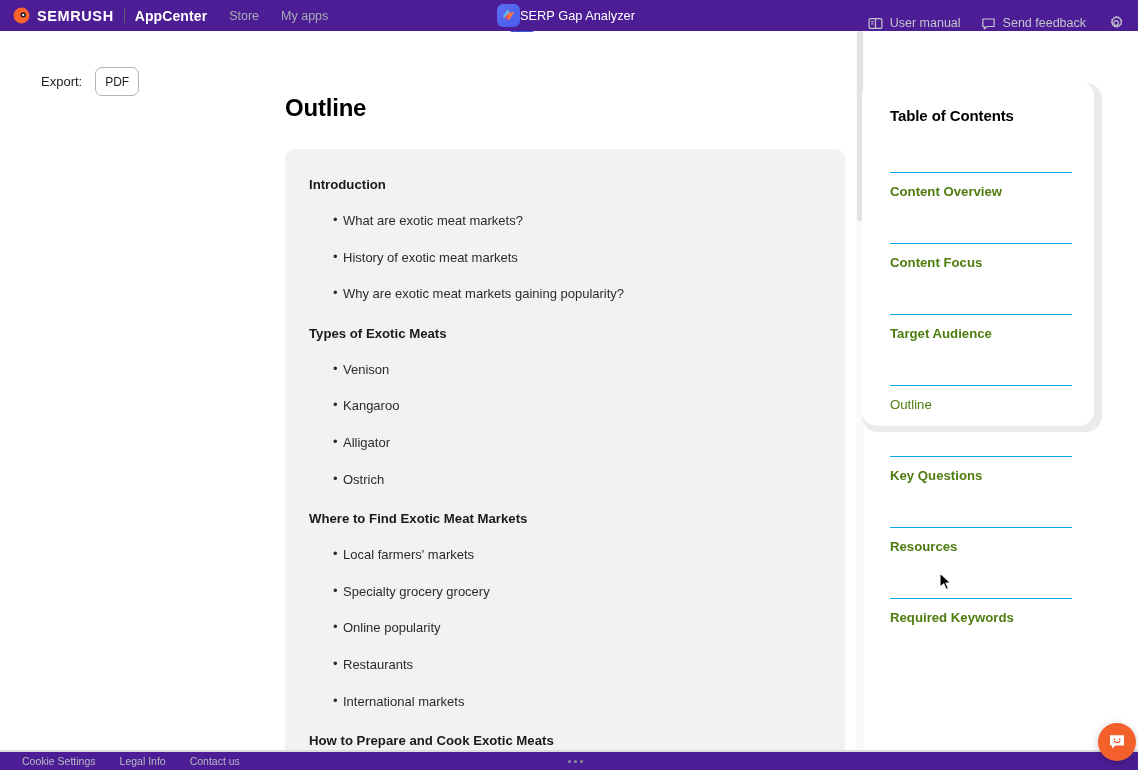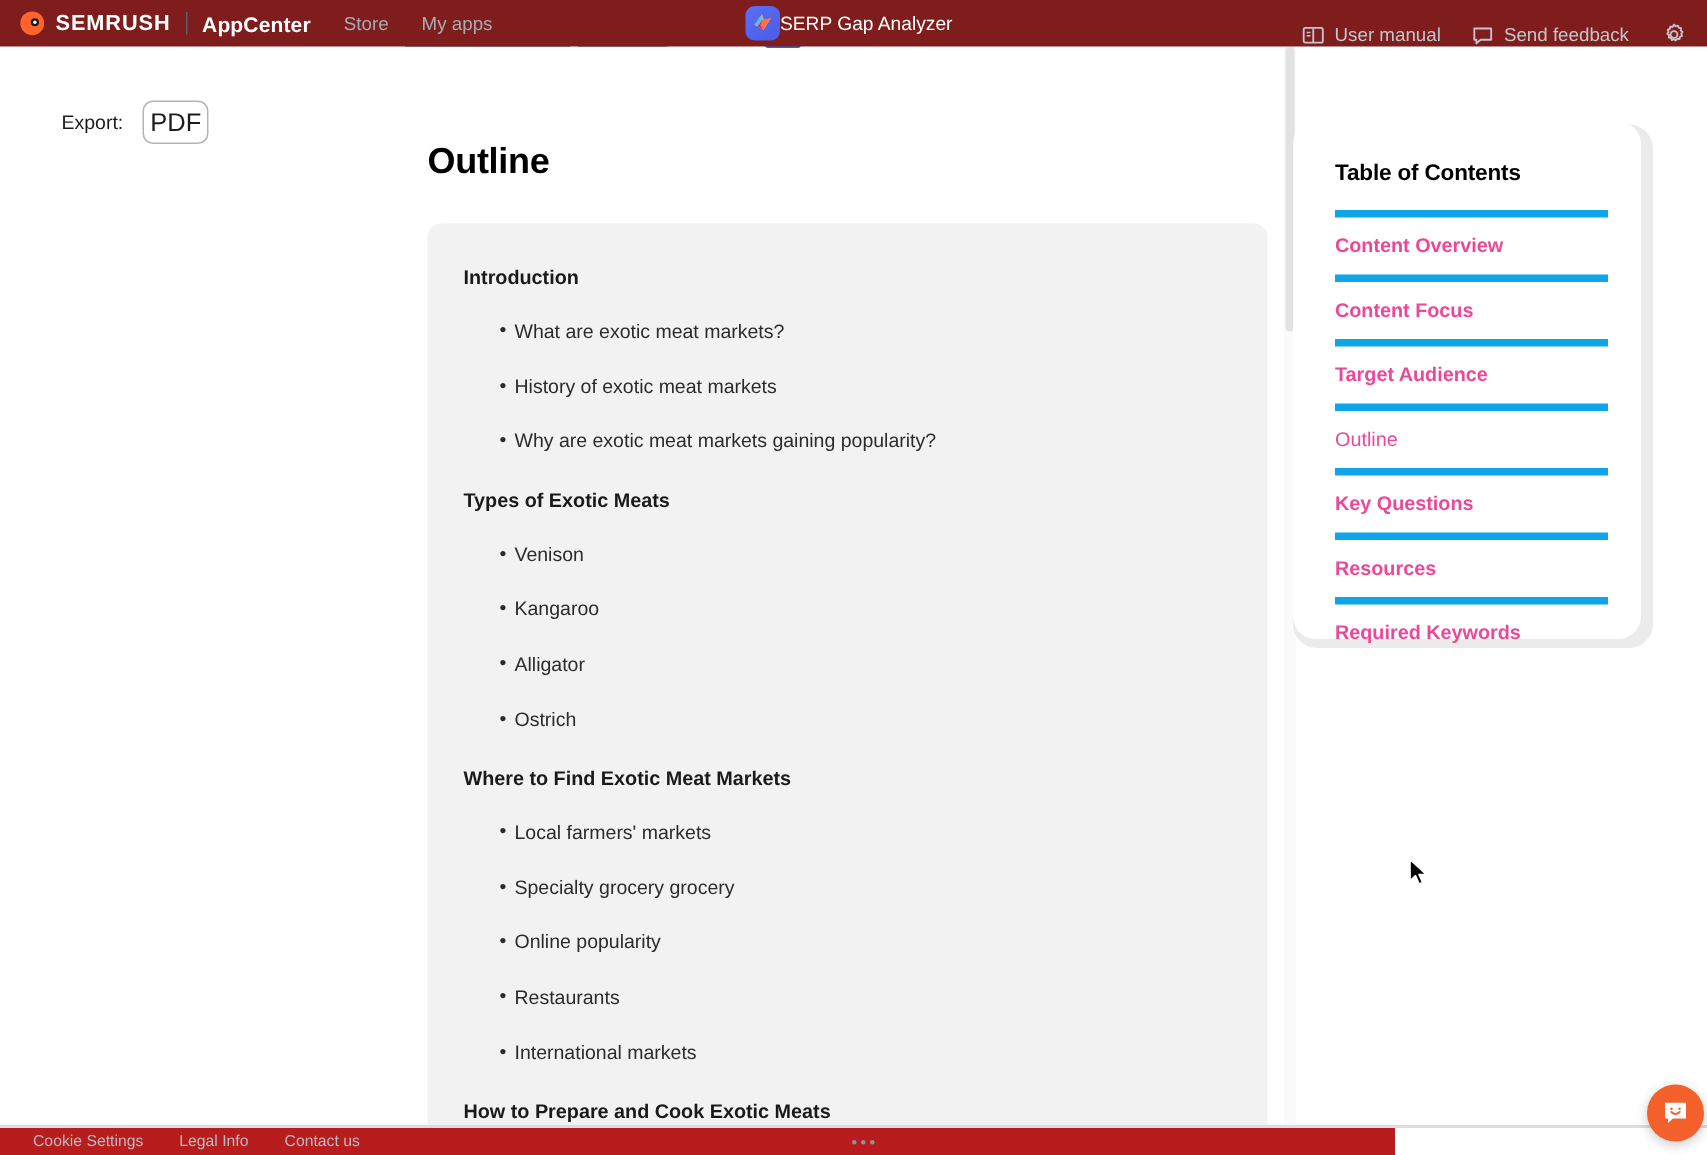--- a/index.html
+++ b/index.html
@@ -7,21 +7,21 @@
     width: 1138px; height: 770px;
     font-family: "Liberation Sans", sans-serif;
     background: #ffffff;
     overflow: hidden;
   }
 
   
   #topnav {
     position: absolute; top: 0; left: 0;
     width: 1138px; height: 31px;
-    background: #7f1d1d;
+    background: #4c1d95;
     display: flex; align-items: center;
     z-index: 40;
   }
   .nav-left { display: flex; align-items: center; padding-left: 12px; }
   .semrush-logo { display: flex; align-items: center; }
   .sr-mark { width: 19px; height: 19px; margin-right: 6px; flex: 0 0 auto; }
   .sr-word {
     color: #fff; font-size: 14.5px; font-weight: bold;
     letter-spacing: 0.6px;
   }
@@ -77,21 +77,21 @@
 
   
   .export-row {
     position: absolute; left: 41px; top: 36px;
     display: flex; align-items: center;
   }
   .export-label { font-size: 13px; color: #1c1c1c; margin-right: 13px; }
   .pdf-btn {
     width: 44px; height: 29px;
     border: 1px solid #b3b3b3; border-radius: 7px;
-    background: #fff; color: #1c1c1c; font-size: 17px;
+    background: #fff; color: #1c1c1c; font-size: 12px;
     font-family: "Liberation Sans", sans-serif;
     display: flex; align-items: center; justify-content: center;
     cursor: pointer;
   }
 
   
   .doc-col {
     position: absolute; left: 285px; top: 0;
     width: 560px;
   }
@@ -150,32 +150,33 @@
     border-radius: 15px;
     padding: 26px 22px 0 28px;
   }
   .toc-title {
     font-size: 15px; font-weight: bold; color: #000;
     letter-spacing: -0.1px;
     padding-bottom: 16px;
   }
   .toc-list { list-style: none; }
   .toc-item {
-    border-top: 5px solid #0ea5e9;
-    font-size: 13.2px; font-weight: bold; color: #ec4899;
+    border-top: 1px solid #0ea5e9;
+    font-size: 13.2px; font-weight: bold; color: #4d7c0f;
     padding: 11px 0 12px 0;
     cursor: pointer;
+    margin-top: 32px;
   }
   .toc-item.active { font-weight: normal; }
 
   
   #footer {
     position: absolute; left: 0; top: 752px;
-    width: 930px; height: 18px;
-    background: #b91c1c;
+    width: 1138px; height: 18px;
+    background: #4c1d95;
     display: flex; align-items: center;
     z-index: 30;
   }
   .footer-links { display: flex; align-items: center; padding-left: 22px; }
   .footer-link {
     color: #b7bbc2; font-size: 10.5px; margin-right: 24px; cursor: pointer;
     white-space: nowrap;
   }
   .footer-dots {
     position: absolute; left: 566px; top: 0; height: 18px;

